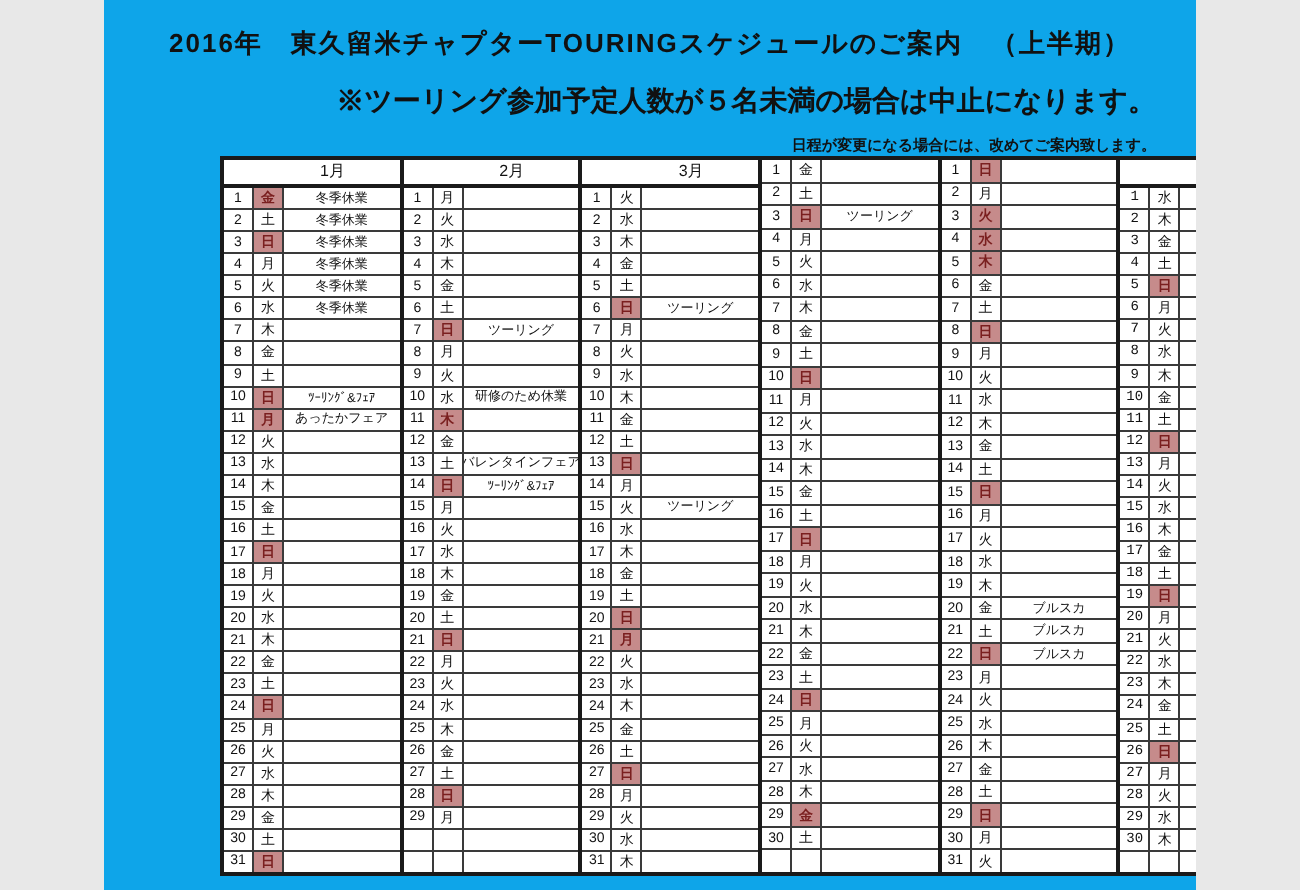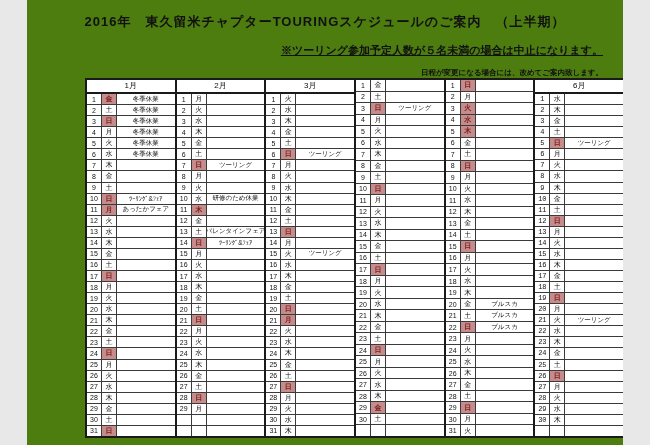--- a/index.html
+++ b/index.html
@@ -1,41 +1,41 @@
 <!DOCTYPE html>
 <html style="--holiday-bg: #c68b8b; --holiday-text: #7a1f1f; --border: #1a1a1a;"><head>
 <meta charset="utf-8">
 <style>
   * { margin:0; padding:0; box-sizing:border-box; }
   html,body { background:#e8e8e8; }
   .page {
-    position:relative; width:596px; height:445px; background:#4d7c0f;
+    position:relative; width:546px; height:445px; background:#0ea5e9;
     font-family:"Liberation Sans", sans-serif; color:#111;
     margin:0 auto; overflow:hidden;
   }
   .title {
     position:absolute; top:13px; left:0; width:100%;
     text-align:center; font-size:13px; font-weight:bold; letter-spacing:1px;
   }
   .notes { position:absolute; top:45px; right:20px; text-align:right; font-weight:bold; }
-  .note1 { font-size:11px; line-height:11px;text-decoration:underline; }
+  .note1 { font-size:14px; line-height:11px; }
   .note2 { font-size:7.5px; line-height:9px; margin-top:12px; }
 
   .calendar {
     position:absolute; left:58px; top:78px; width:540px; height:360px;
     display:flex; border:2px solid var(--border,#1a1a1a); background:#fff;
   }
   .month {
     flex:1 1 0; min-width:0; display:flex; flex-direction:column;
     border-right:2px solid var(--border,#1a1a1a);
   }
   .month:last-child { border-right:none;font-family:Liberation Mono, monospace; }
   .month-header {
-    flex:0 0 12px; line-height:12px; text-align:center; font-size:8px;
-    border-bottom:2px solid var(--border,#1a1a1a); font-weight:normal;
+    flex:0 0 12px; line-height:12px; font-size:8px;
+    border-bottom:2px solid var(--border,#1a1a1a); font-weight:normal;padding-left:48px;
   }
   .rows { flex:1 1 auto; display:flex; flex-direction:column; }
   .day-row { flex:1 1 0; min-height:0; display:flex; border-bottom:1px solid #3a3a3a; }
   .day-row:last-child { border-bottom:none; }
   .cell { display:flex; align-items:center; justify-content:center; overflow:hidden; }
   .cell-day  { width:15px; border-right:1px solid #3a3a3a; font-size:7px; }
   .cell-wd   { width:15px; border-right:1px solid #3a3a3a; font-size:7px; }
   .cell-event{ flex:1 1 0; font-size:6.5px; white-space:nowrap; }
   .holiday   { background:var(--holiday-bg,#c68b8b); color:var(--holiday-text,#7a1f1f); font-weight:bold; }
 </style>

